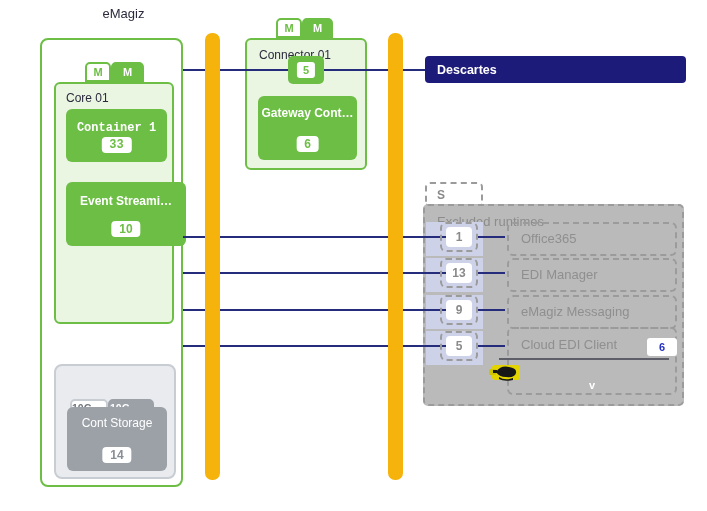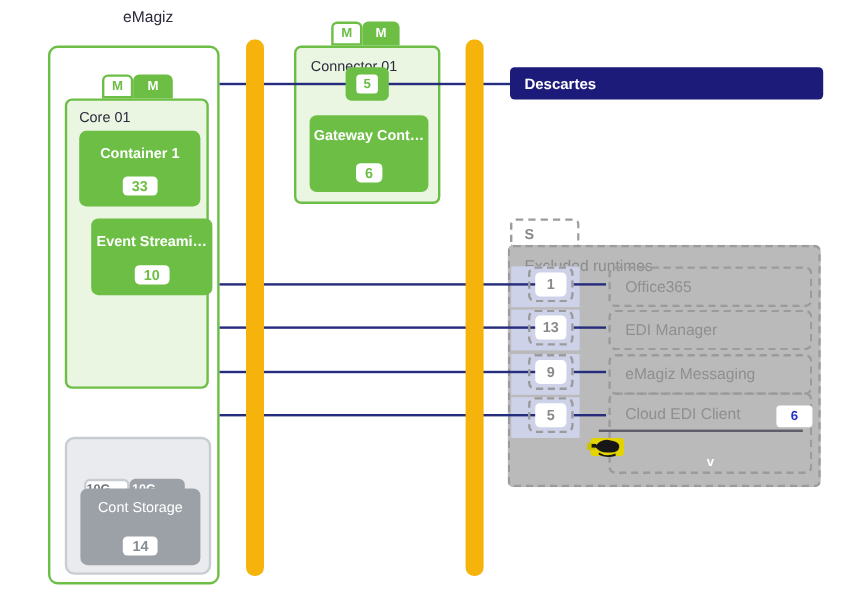--- a/index.html
+++ b/index.html
@@ -70,25 +70,25 @@
 
   <div class="abs toplabel" style="left:52px;top:6px;width:143px;">eMagiz</div>
 
   <div class="abs machine" style="left:40px;top:38px;width:143px;height:449px;">
     <div class="abs tab" style="left:43px;top:22px;width:26px;height:20px;">M</div>
     <div class="abs tab filled" style="left:69px;top:22px;width:33px;height:20px;">M</div>
 
     <div class="abs groupbox" style="left:12px;top:42px;width:120px;height:242px;">
       <div class="abs boxtitle" style="left:10px;top:7px;">Core 01</div>
 
-      <div class="abs gc" style="left:10px;top:25px;width:101px;height:63px;">
+      <div class="abs gc" style="left:10px;top:25px;width:101px;height:53px;font-family:Liberation Mono, monospace;">
         <div class="name">Container 1</div>
         <div class="wb" style="bottom:9px;">33</div>
       </div>
-      <div class="abs gc" style="left:20px;top:98px;width:101px;height:64px;">
+      <div class="abs gc" style="left:10px;top:98px;width:120px;height:64px;">
         <div class="name">Event Streami…</div>
         <div class="wb" style="bottom:9px;">10</div>
       </div>
     </div>
 
     <div class="abs storagegroup" style="left:12px;top:324px;width:122px;height:115px;">
       <div class="abs gtab" style="left:14px;top:23px;width:38px;height:18px;">10G</div>
       <div class="abs gtab filled" style="left:52px;top:23px;width:46px;height:18px;">10G</div>
       <div class="abs sc" style="left:11px;top:41px;width:100px;height:64px;">
         <div class="name">Cont Storage</div>

